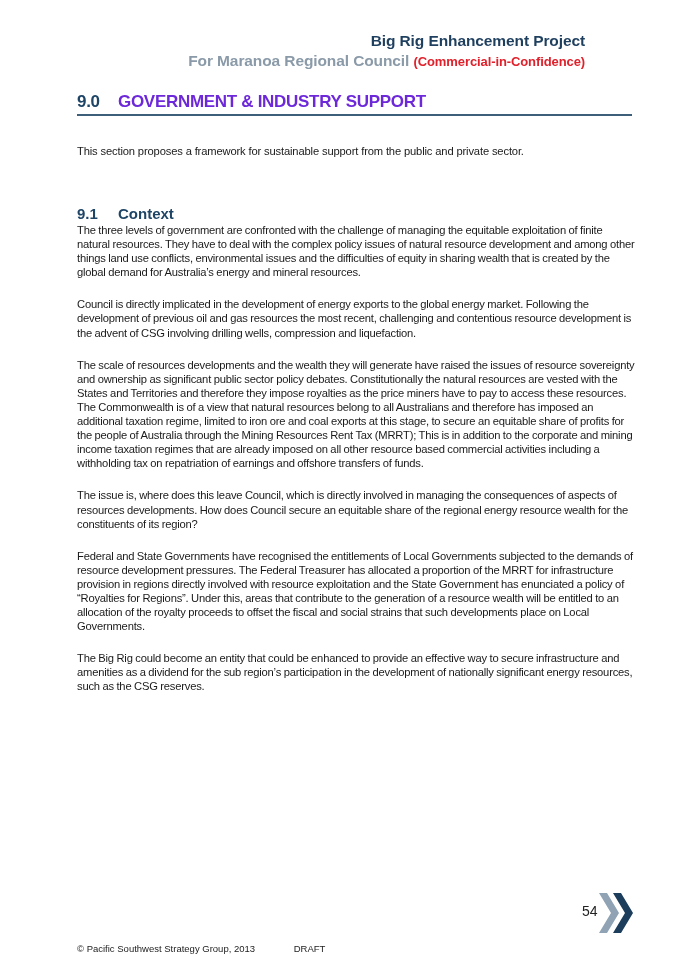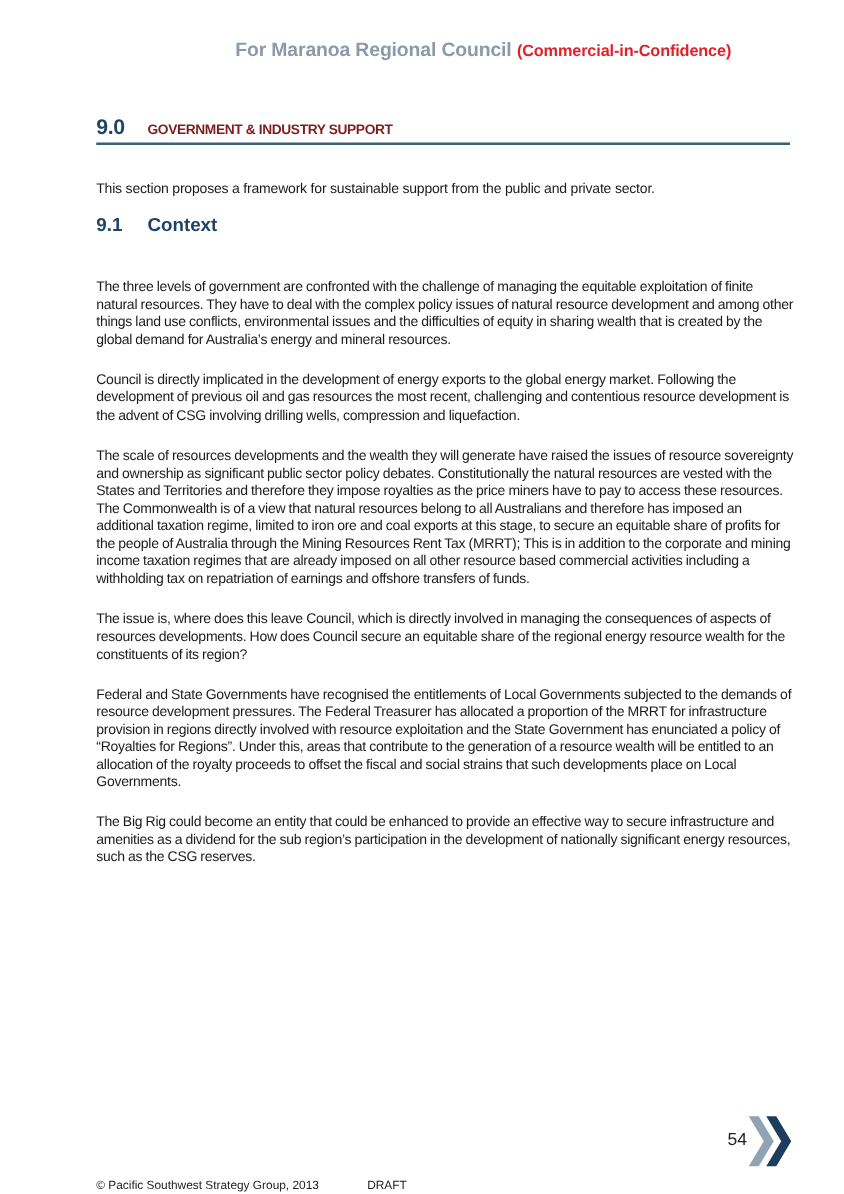--- a/index.html
+++ b/index.html
@@ -4,36 +4,37 @@
   <style>
     html, body { margin: 0; padding: 0; background: #ffffff; }
     body { width: 675px; height: 955px; position: relative; overflow: hidden;
            font-family: "Liberation Sans", sans-serif; color: #1a1a1a; }
     .header { position: absolute; right: 90px; top: 31px; text-align: right; }
     .header .title { font-size: 15.5px; font-weight: bold; color: #1f3f5f; line-height: 20px; letter-spacing: -0.1px; }
     .header .sub { font-size: 15.5px; font-weight: bold; color: #8a9aa8; line-height: 20px; letter-spacing: -0.1px; }
     .header .conf { color: #e0202a; font-size: 13px; }
     .h1 { position: absolute; left: 77px; top: 92px; width: 555px; border-bottom: 2px solid #3d5f7a; padding-bottom: 2px; }
     .h1 .num { display: inline-block; width: 41px; font-size: 17px; font-weight: bold; color: #1f4566; letter-spacing: -0.3px; }
-    .h1 .txt { font-size: 11px; font-weight: bold; color: #7f1d1d; letter-spacing: -0.3px; }
+    .h1 .txt { font-size: 17px; font-weight: bold; color: #6d28d9; letter-spacing: -0.3px; }
     .intro { position: absolute; left: 77px; top: 144px; font-size: 11.2px; line-height: 14px; width: 560px; letter-spacing: -0.15px; }
     .h2 { position: absolute; left: 77px; top: 172px; }
-    .h2 .num { display: inline-block; width: 41px; font-size: 15px; font-weight: bold; color: #1f4566; }
+    .h2 .num { display: inline-block; width: 41px; font-size: 15px; font-weight: bold; color: #1f4566; margin-top: 33px; }
     .h2 .txt { font-size: 15px; font-weight: bold; color: #1f4566; }
     .body { position: absolute; left: 77px; top: 205px; width: 560px; }
     .body p { margin: 18px 0 15px 0; font-size: 11.2px; line-height: 14.1px; letter-spacing: -0.2px; word-spacing: -0.3px; }
     .footer { position: absolute; left: 77px; top: 943px; font-size: 9.5px; color: #222; }
     .footer .draft { margin-left: 36px; }
     .pagenum { position: absolute; left: 582px; top: 903px; font-size: 14px; color: #222; }
     .chev { position: absolute; left: 597px; top: 892px; }
   </style>
 </head>
 <body>
 
 <div class="header">
+  <div class="title">Big Rig Enhancement Project</div>
   <div class="sub">
     <span>For Maranoa Regional Council</span>
     <span class="conf">(Commercial-in-Confidence)</span>
   </div>
 </div>
 
 <div class="h1">
   <span class="num">9.0</span><span class="txt">GOVERNMENT &amp; INDUSTRY SUPPORT</span>
 </div>
 

